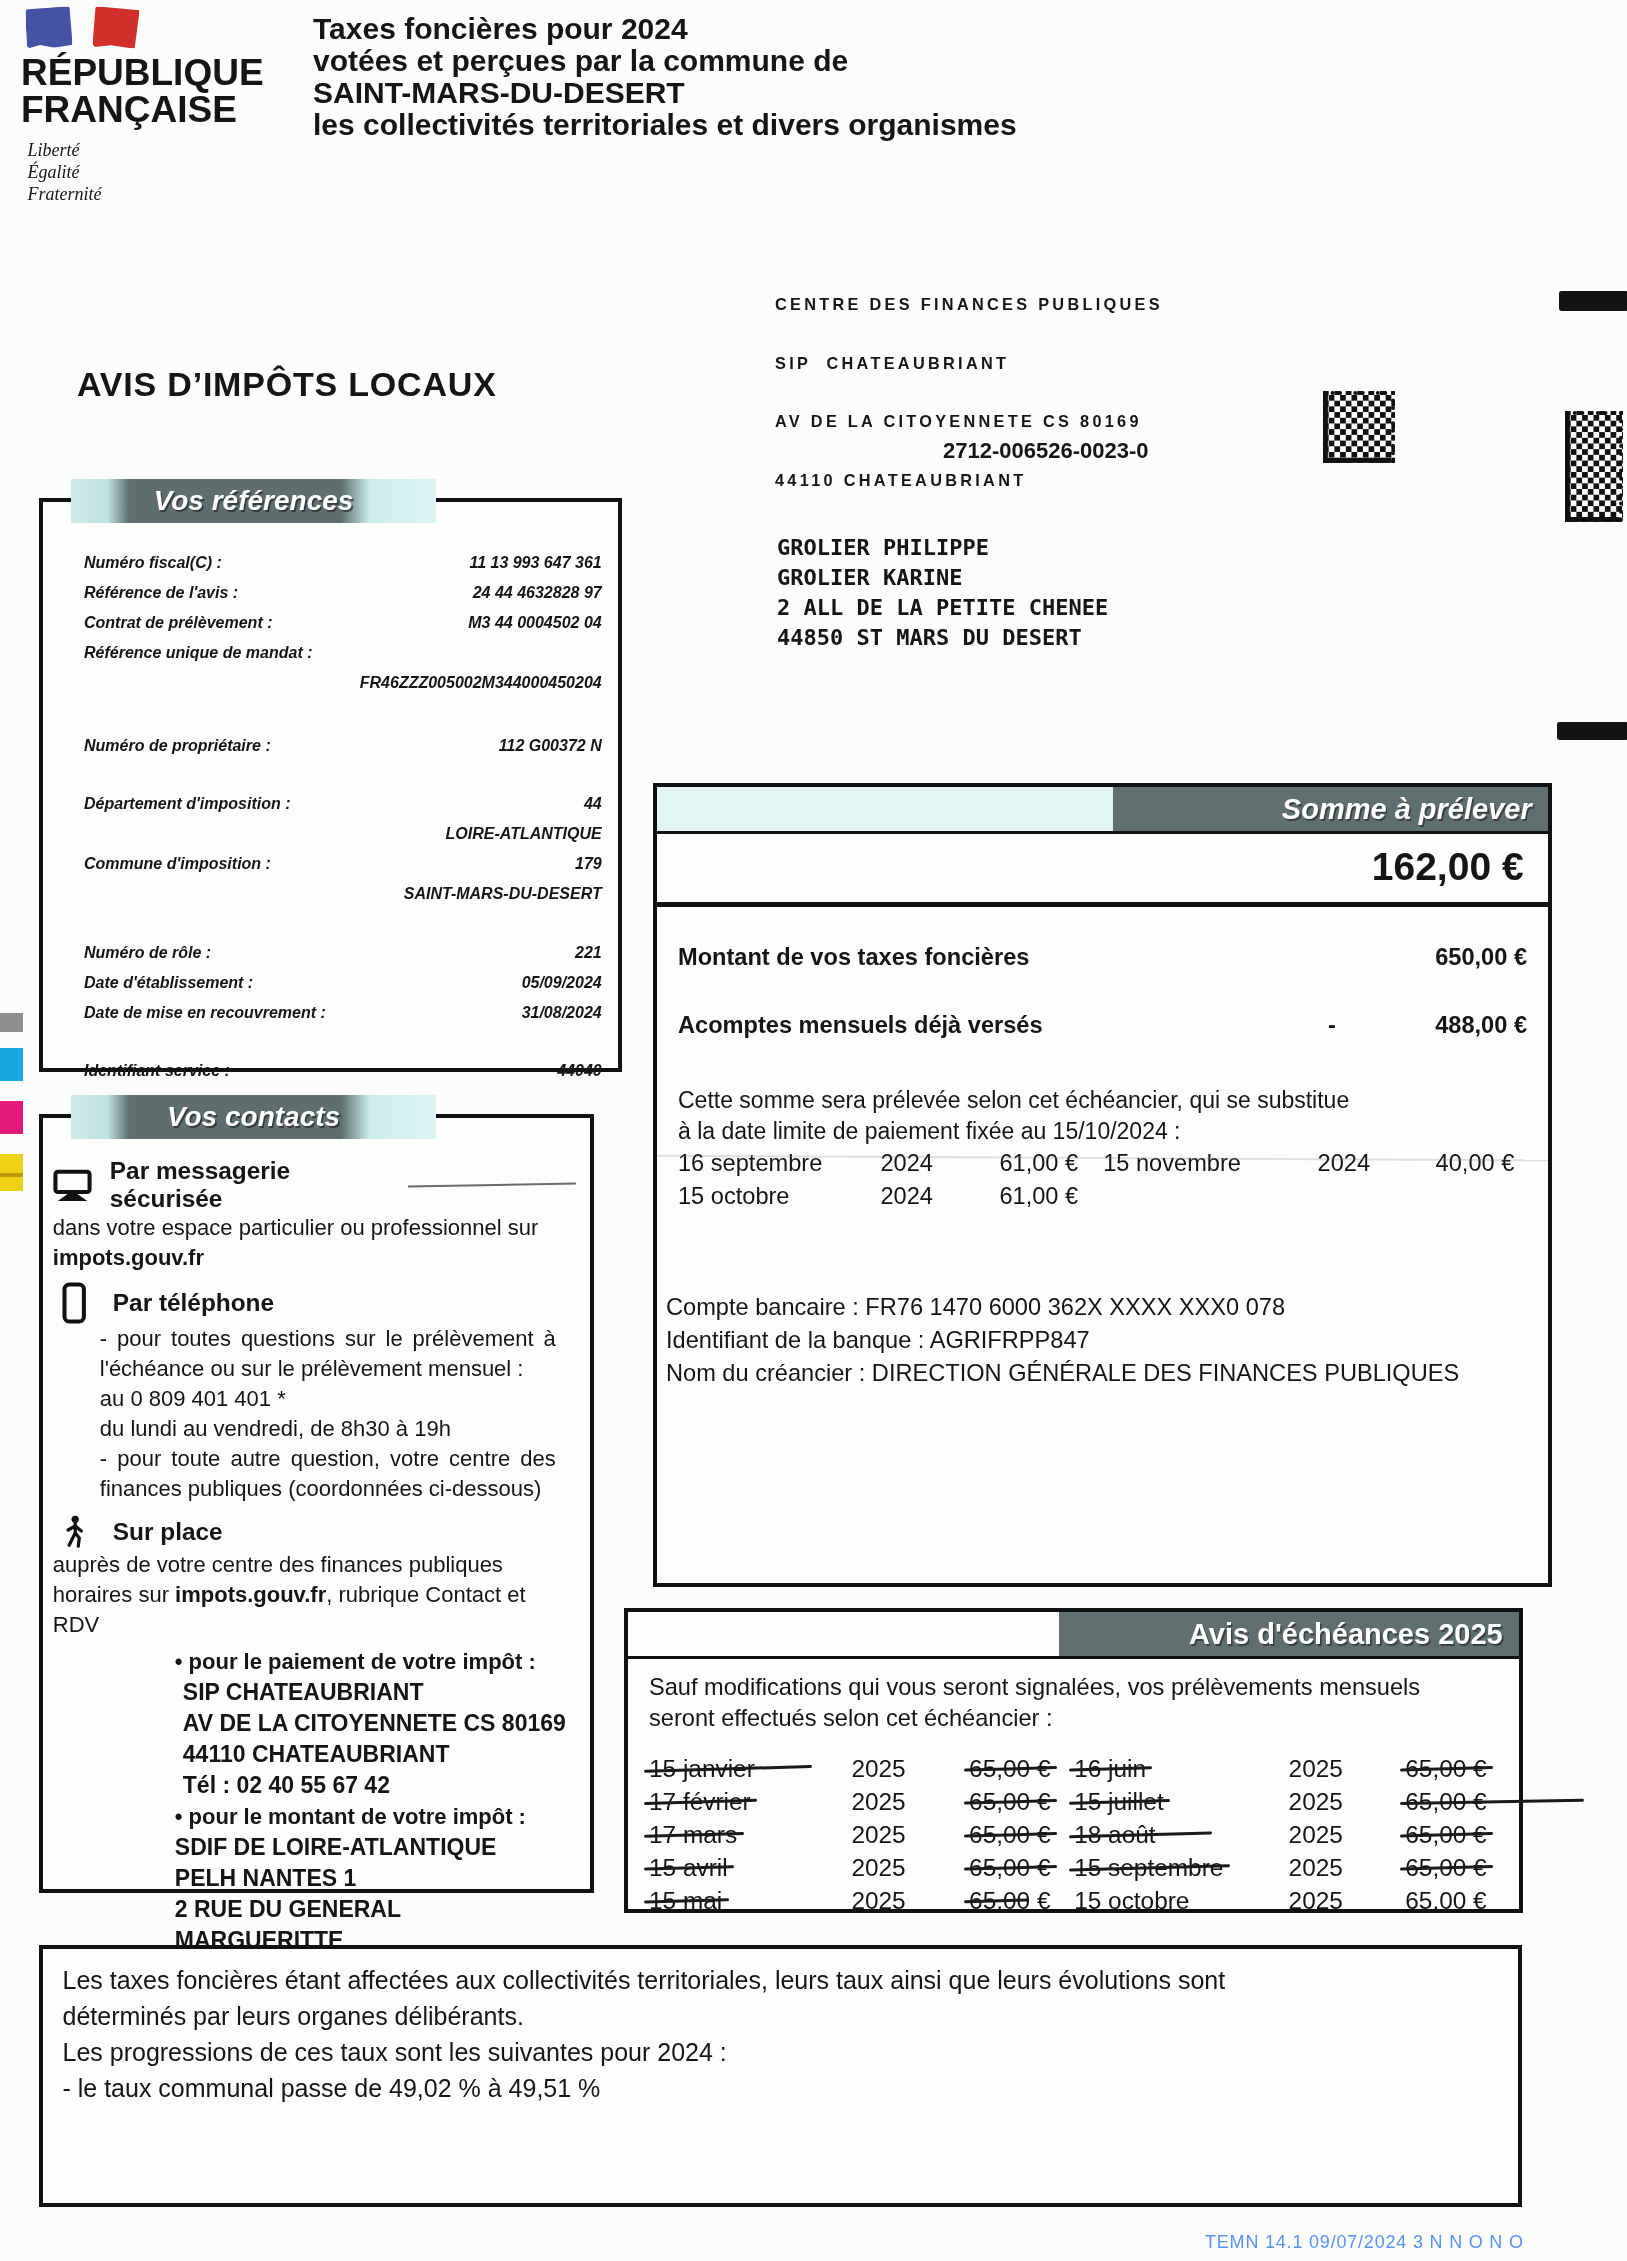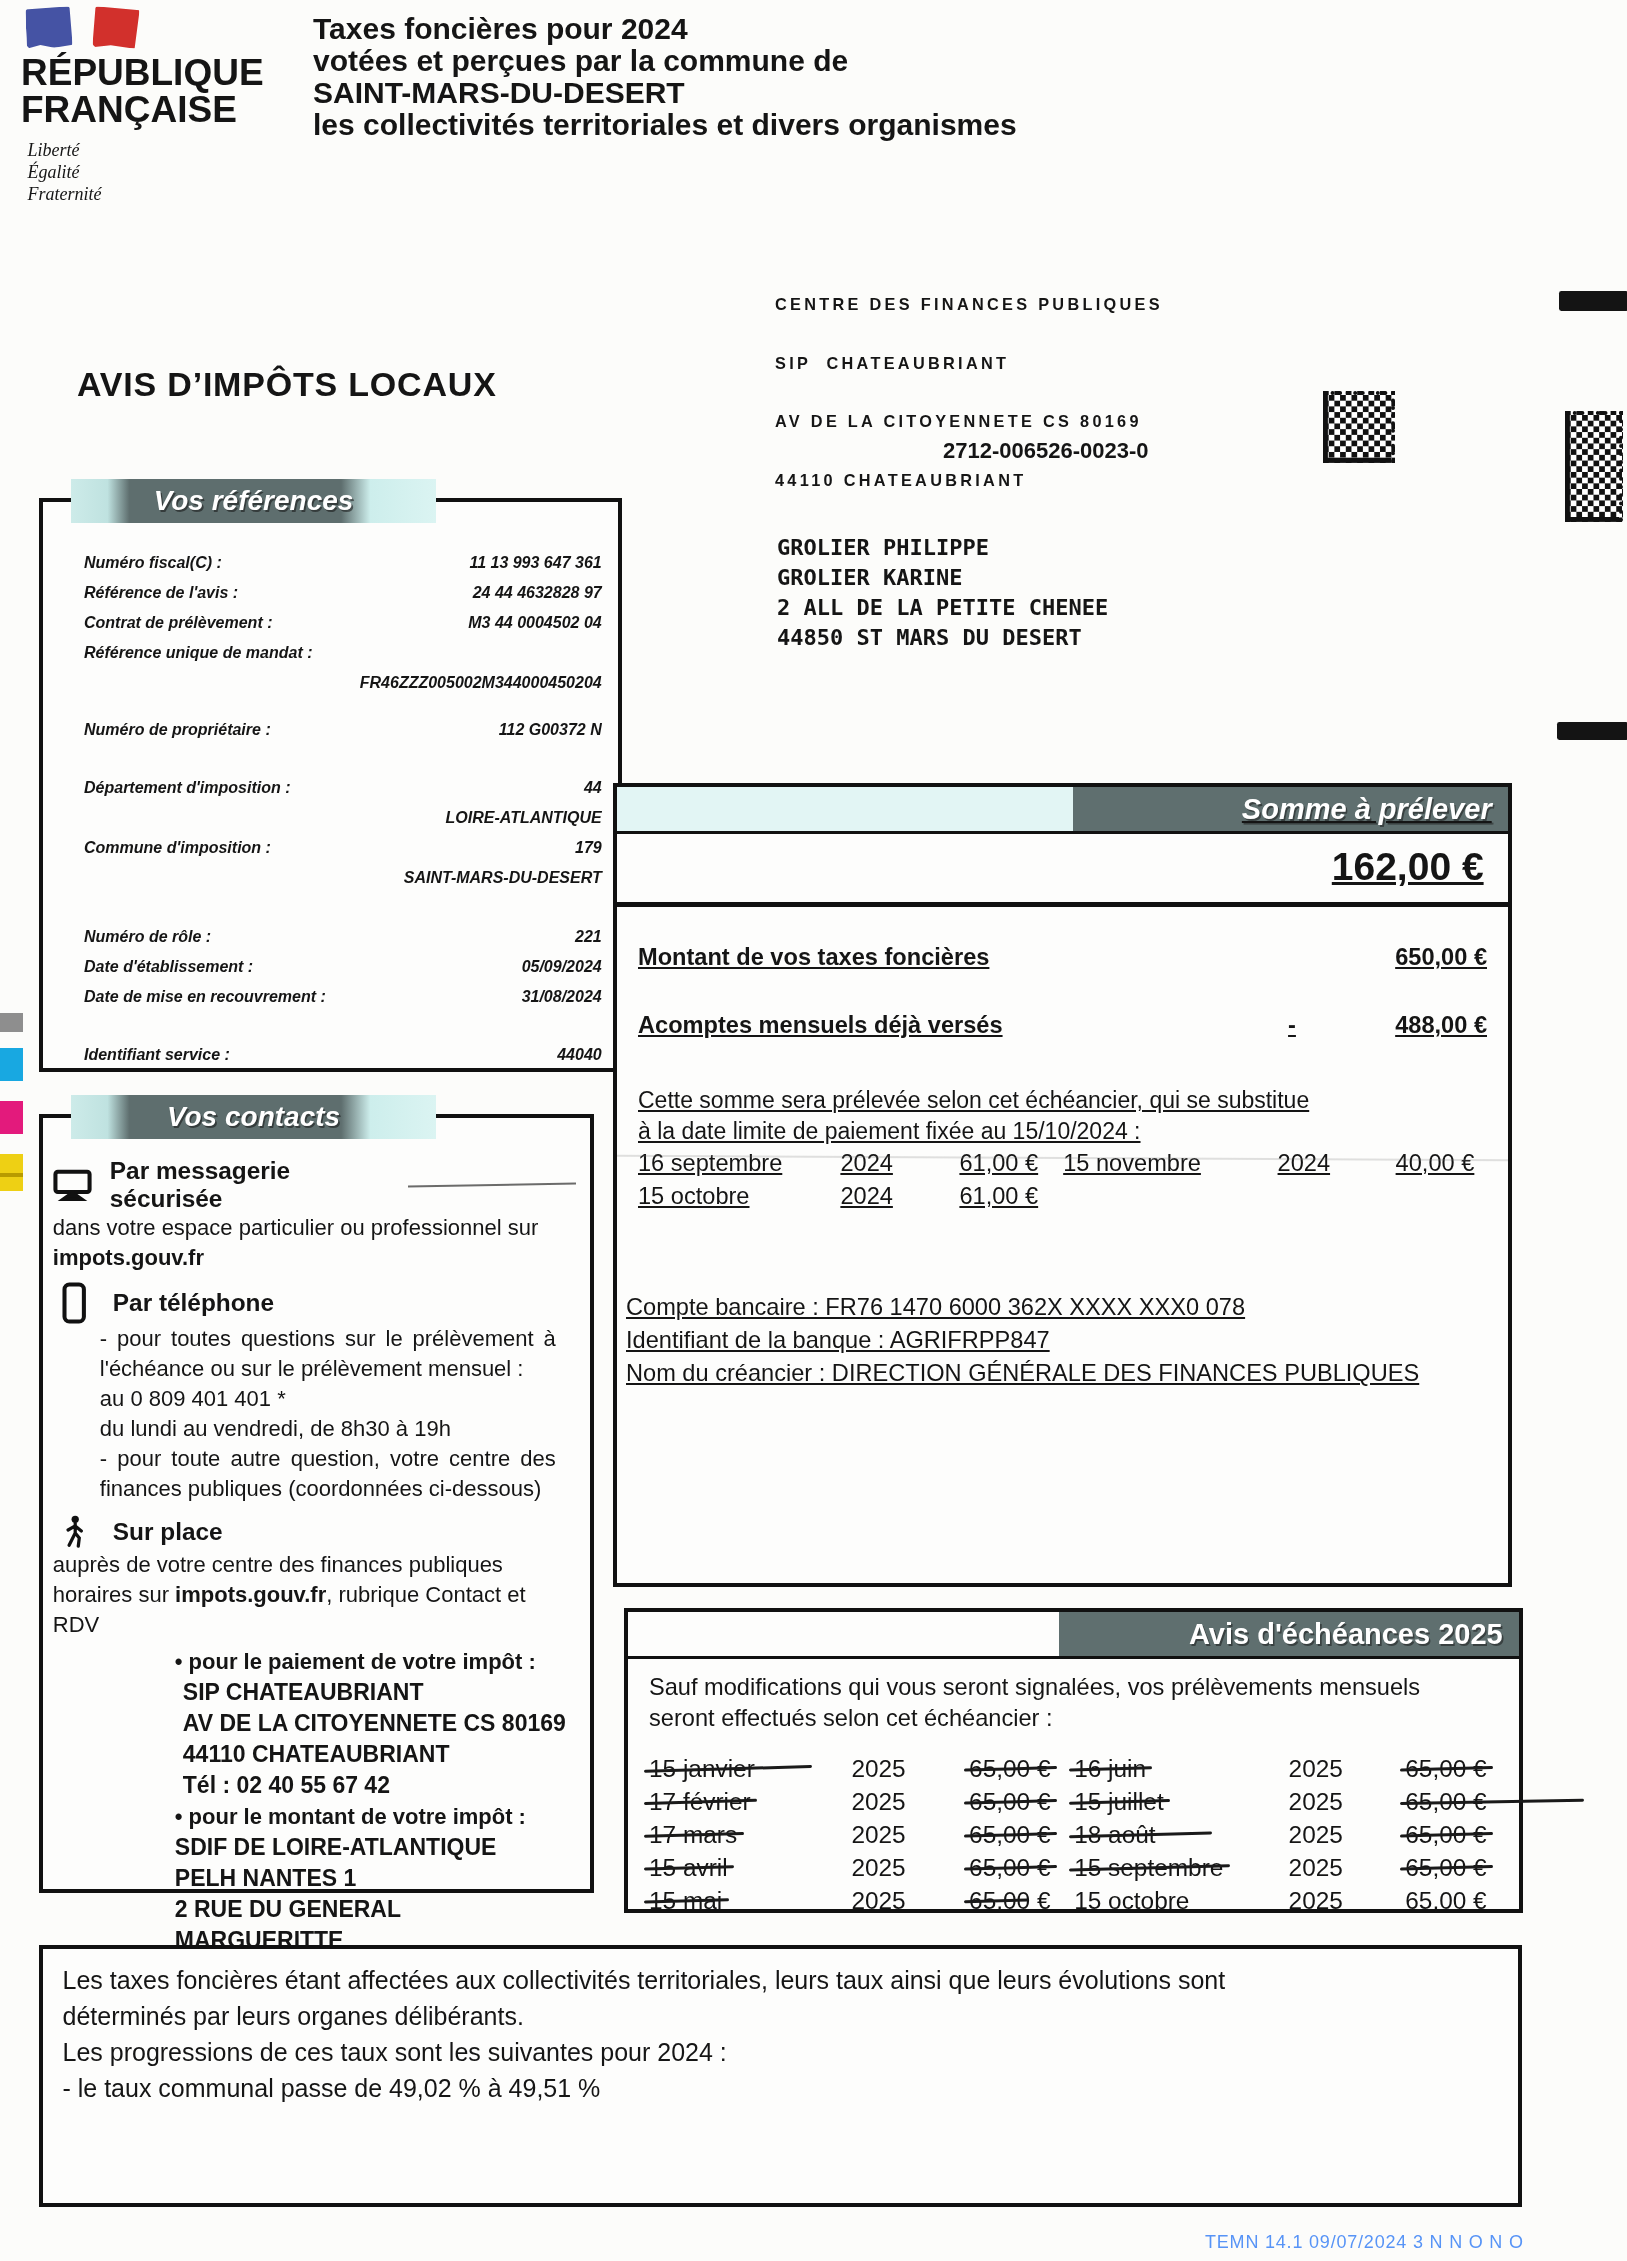--- a/index.html
+++ b/index.html
@@ -38,35 +38,35 @@
   .box{position:absolute;border:4.1px solid #111;background:#fdfdfc;}
   .tab{position:absolute;top:-23px;left:28px;width:365px;height:44px;
        background:linear-gradient(90deg,#cdebe9 0%,#bfe2e0 10%,#5e6e6e 16%,#5e6e6e 74%,#cdeeec 82%,#dbf4f2 100%);
        display:flex;align-items:center;justify-content:center;}
   .tab span{color:#fff;font-weight:bold;font-style:italic;font-size:28px;text-shadow:1.6px 1.6px 0 rgba(20,20,20,.55);}
   
   #refs-box{left:39px;top:498px;width:547px;height:566px;padding-left:28px;}
   .r-rows{padding:46px 16.3px 0 13px;font-size:16px;font-weight:bold;font-style:italic;}
   .r-row{display:flex;justify-content:space-between;line-height:30px;}
   .r-right{text-align:right;line-height:30px;}
-  .mt40{margin-top:17px;}.mt34{margin-top:28px;}.mt36{margin-top:29px;}
+  .mt40{margin-top:33px;}.mt34{margin-top:28px;}.mt36{margin-top:29px;}
   
   #contacts-box{left:39px;top:1114px;width:547px;height:771px;}
   .ct{padding:39px 14.7px 0 9.8px;font-size:22px;}
   .ct-head{display:flex;align-items:center;gap:18px;font-size:24.4px;font-weight:bold;}
   .ct-head .ic{width:42px;display:flex;justify-content:center;}
   .just{text-align:justify;line-height:30px;}
   .bold{font-weight:bold;}
   .indent{margin-left:47px;width:456px;}
   .bullet{font-weight:bold;margin-left:122px;line-height:31px;}
   .addr{margin-left:130px;font-weight:bold;line-height:31px;font-size:23px;}
   .foot{font-size:19.5px;font-weight:bold;margin-top:11.4px;}
   .pen{display:inline-block;width:187px;height:2.4px;background:#3a3a3a;transform:rotate(-1deg);margin-left:11.4px;opacity:.75;}
   
-  #somme-box{left:613px;top:783px;width:891px;height:796px;text-decoration:underline;}
+  #somme-box{left:653px;top:783px;width:891px;height:796px;}
   .hdr{height:44px;display:flex;border-bottom:3.3px solid #111;}
   .hdr .cyan{flex:1;background:#e2f5f4;}
   .hdr .white{flex:1;background:#fdfdfc;}
   .hdr .dark{background:#5f6f6f;color:#fff;display:flex;align-items:center;justify-content:flex-end;padding-right:16.3px;font-weight:bold;font-size:29px;text-shadow:1.6px 1.6px 0 rgba(20,20,20,.5);}
   .amount{text-align:right;padding:11.4px 24.4px 13px 0;font-size:39px;font-weight:bold;border-bottom:5.7px solid #111;}
   .s-row{display:flex;padding:0 21px;font-size:23.6px;font-weight:bold;}
   .s-row .lbl{flex:1;}
   .s-row .sign{width:114px;text-align:center;}
   .s-row .val{width:138px;text-align:right;}
   .s-intro{padding:0 21px;font-size:23px;line-height:31px;}

